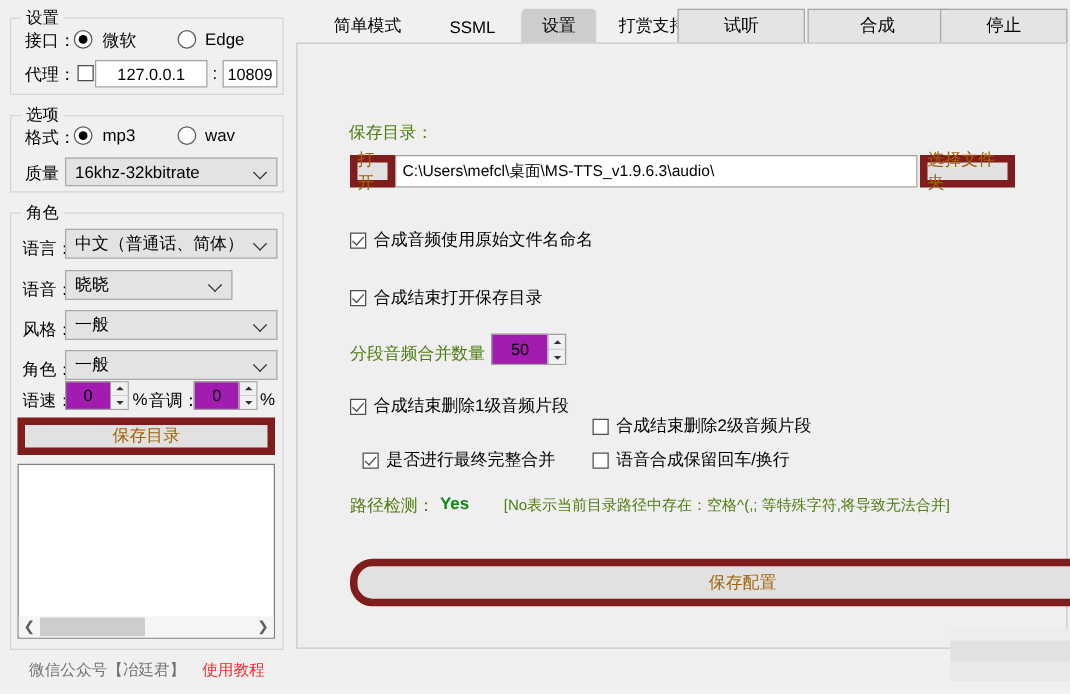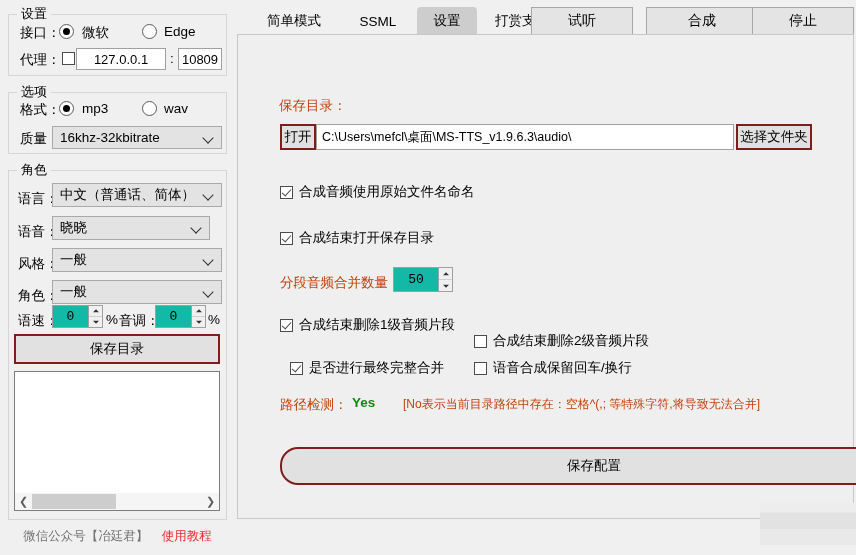--- a/index.html
+++ b/index.html
@@ -130,27 +130,26 @@
   }
 
   
   .spin-wrap {
     display: inline-flex;
     vertical-align: middle;
   }
   .spin-field {
     border: 1px solid #a0a0a0;
     border-right: none;
-    background: #14b8a6;
+    background: #a21caf;
     box-sizing: border-box;
     display: flex;
     align-items: center;
     justify-content: center;
     font-size: 13px;
-    font-family: Liberation Mono, monospace;
   }
   .spin-btns {
     width: 15px;
     border: 1px solid #a0a0a0;
     box-sizing: border-box;
     display: flex;
     flex-direction: column;
     background: #f0f0f0;
   }
   .spin-up, .spin-dn {
@@ -171,28 +170,28 @@
     transform: translate(-50%, -60%);
     border-bottom: 3.5px solid #333;
   }
   .spin-dn::after {
     transform: translate(-50%, -40%);
     border-top: 3.5px solid #333;
   }
 
   
   .btn {
-    border: 2px solid #7f1d1d;
+    border: 6px solid #7f1d1d;
     background: #e1e1e1;
     box-sizing: border-box;
     display: flex;
     align-items: center;
     justify-content: center;
     font-size: 13.5px;
-    color: #000000;
+    color: #a16207;
     user-select: none;
   }
 
   
   #listbox {
     position: absolute;
     left: 14px; top: 371px;
     width: 206px; height: 140px;
     border: 1px solid #7d7d7d;
     background: #fff;
@@ -287,21 +286,21 @@
     left: 2px; top: 34px;
     width: 617px; height: 485px;
     border: 1px solid #c8c8c8;
     background: #efefef;
     box-sizing: border-box;
   }
 
   .sp-label {
     position: absolute;
     font-size: 13.5px;
-    color: #c2410c;
+    color: #4d7c0f;
     white-space: nowrap;
   }
 
   .cbx-row {
     position: absolute;
     display: flex;
     align-items: center;
     gap: 6px;
     font-size: 13.5px;
     white-space: nowrap;
@@ -359,21 +358,21 @@
     <span class="group-title">角色</span>
   </div>
 
   <span class="row-label" style="position:absolute; left:18px; top:190px;">语言：</span>
   <div class="combo" style="position:absolute; left:52px; top:183px; width:170px; height:24px;">
     <span>中文（普通话、简体）</span>
     <span class="chev"></span>
   </div>
 
   <span class="row-label" style="position:absolute; left:18px; top:223px;">语音：</span>
-  <div class="combo" style="position:absolute; left:52px; top:216px; width:158px; height:24px;">
+  <div class="combo" style="position:absolute; left:52px; top:216px; width:134px; height:24px;">
     <span>晓晓</span>
     <span class="chev"></span>
   </div>
 
   <span class="row-label" style="position:absolute; left:18px; top:255px;">风格：</span>
   <div class="combo" style="position:absolute; left:52px; top:248px; width:170px; height:24px;">
     <span>一般</span>
     <span class="chev"></span>
   </div>
 
@@ -421,21 +420,21 @@
 </div>
 
 <div id="right-side">
 
   <div id="tabstrip">
     <div class="tab" style="left:20px; width:78px;">简单模式</div>
     <div class="tab" style="left:108px; width:70px;">SSML</div>
     <div class="tab active" style="left:182px; width:60px;">设置</div>
     <div class="tab" style="left:248px; width:78px;">打赏支持</div>
 
-    <div class="topbtn" style="left:296px; width:102px;">试听</div>
+    <div class="topbtn" style="left:307px; width:102px;">试听</div>
     <div class="topbtn" style="left:411px; width:112px;">合成</div>
     <div class="topbtn" style="left:517px; width:102px;">停止</div>
   </div>
 
   <div id="settings-panel">
 
     <span class="sp-label" style="left:41px; top:62px;">保存目录：</span>
 
     <div class="btn" style="position:absolute; left:42px; top:89px; width:36px; height:26px;">打开</div>
     <div class="tinput mono-path" style="position:absolute; left:78px; top:89px; width:418px; height:26px; padding-left:5px;">C:\Users\mefcl\桌面\MS-TTS_v1.9.6.3\audio\</div>

